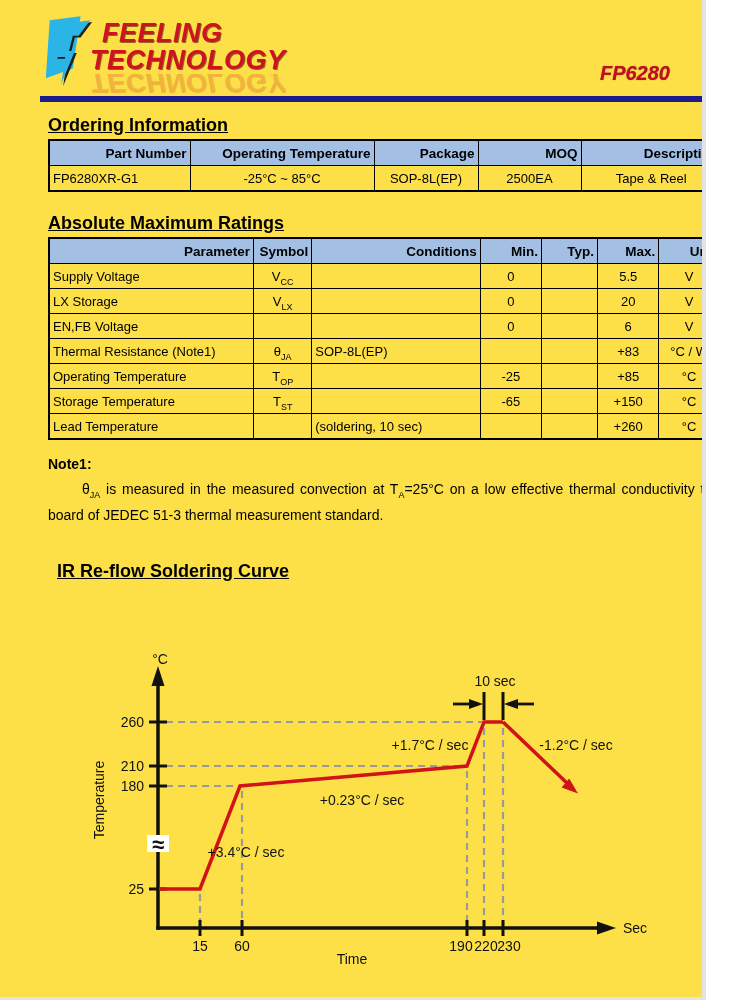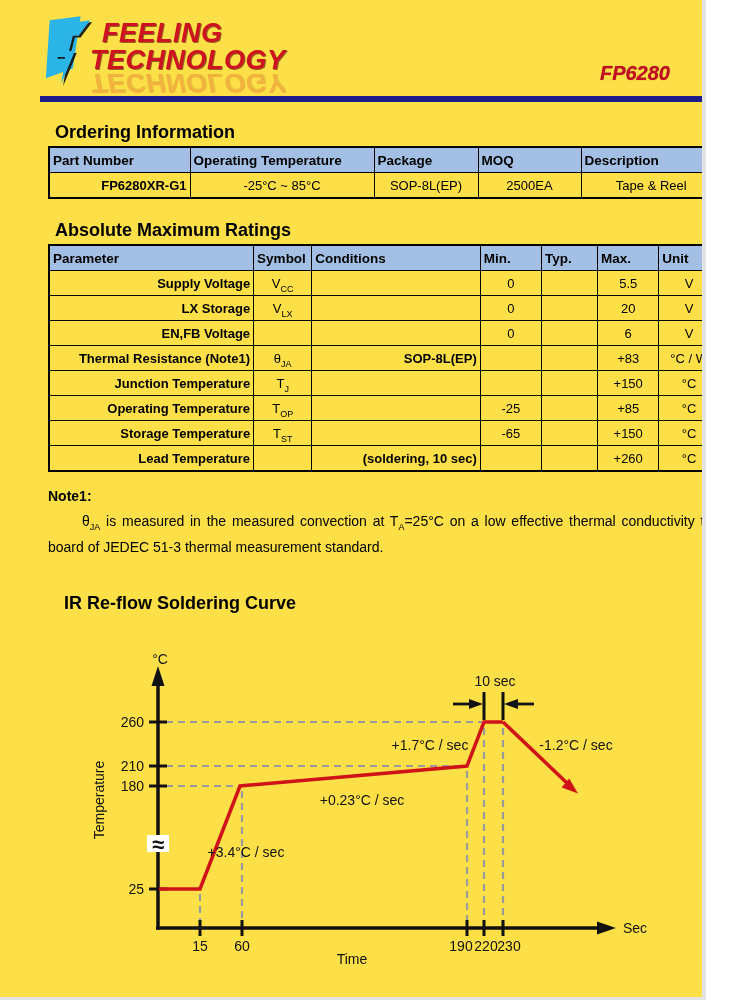--- a/index.html
+++ b/index.html
@@ -13,30 +13,30 @@
              font-style:italic;font-weight:bold;font-size:27px;letter-spacing:.5px;
              color:#cf1220;text-shadow:1px 1px 0 rgba(60,0,0,.55);white-space:nowrap;}
   .logo-text .l2{margin-left:-12px;display:block;}
   .logo-reflect{display:block;margin-left:-12px;transform:scaleY(-1);opacity:.22;
                 height:22px;overflow:hidden;}
   .part-no{position:absolute;right:32px;top:62px;font-size:20px;font-weight:bold;
            font-style:italic;color:#c40d20;text-shadow:0 0 1px rgba(60,0,40,.6);}
   .navy-rule{position:absolute;left:40px;top:96px;width:683px;height:6px;background:#1c1c8c;}
   
   .content{position:absolute;left:48px;top:115px;width:675px;}
-  h2{font-size:18px;font-weight:bold;margin:7px;padding:0;}
+  h2{font-size:18px;font-weight:bold;margin:0;padding:0;text-decoration:underline;}
   h2.ordering-title{margin-bottom:3px;}
   h2.absmax-title{margin-top:21px;margin-bottom:3px;}
   h2.curve-title{margin-top:33px;padding-left:9px;}
   table{border-collapse:collapse;width:673px;table-layout:fixed;border:2px solid #000;}
   th,td{border:1px solid #000;height:24px;font-size:13px;padding:0 3px;overflow:hidden;
         white-space:nowrap;}
-  th{background:#a3c0e4;font-weight:bold;text-align:left;font-size:13.5px;}
+  th{background:#a3c0e4;font-weight:bold;text-align:right;font-size:13.5px;}
   td{text-align:center;}
-  td.left{text-align:right;font-weight:bold;}
+  td.left{text-align:left;}
   sub{font-size:9px;line-height:0;}
   .note-block{margin-top:16px;font-size:14px;}
   .note-title{font-weight:bold;}
   .note-text{margin:4px 0 0 0;line-height:26px;text-indent:34px;text-align:justify;}
   
   .curve-svg{position:absolute;left:0;top:640px;width:750px;height:345px;}
   .curve-svg text{font-family:"Liberation Sans","DejaVu Sans",sans-serif;font-size:14px;fill:#111;}
   .curve-svg text.break{font-size:22px;font-weight:bold;}
 </style>
 </head>
@@ -139,29 +139,20 @@
       <tr>
         <td class="left">Thermal Resistance (Note1)</td>
         <td><span>θ</span><sub>JA</sub></td>
         <td class="left">SOP-8L(EP)</td>
         <td></td>
         <td></td>
         <td>+83</td>
         <td>°C / W</td>
       </tr>
       <tr>
-        <td class="left">Junction Temperature</td>
-        <td><span>T</span><sub>J</sub></td>
-        <td class="left"></td>
-        <td></td>
-        <td></td>
-        <td>+150</td>
-        <td>°C</td>
-      </tr>
-      <tr>
         <td class="left">Operating Temperature</td>
         <td><span>T</span><sub>OP</sub></td>
         <td class="left"></td>
         <td>-25</td>
         <td></td>
         <td>+85</td>
         <td>°C</td>
       </tr>
       <tr>
         <td class="left">Storage Temperature</td>

